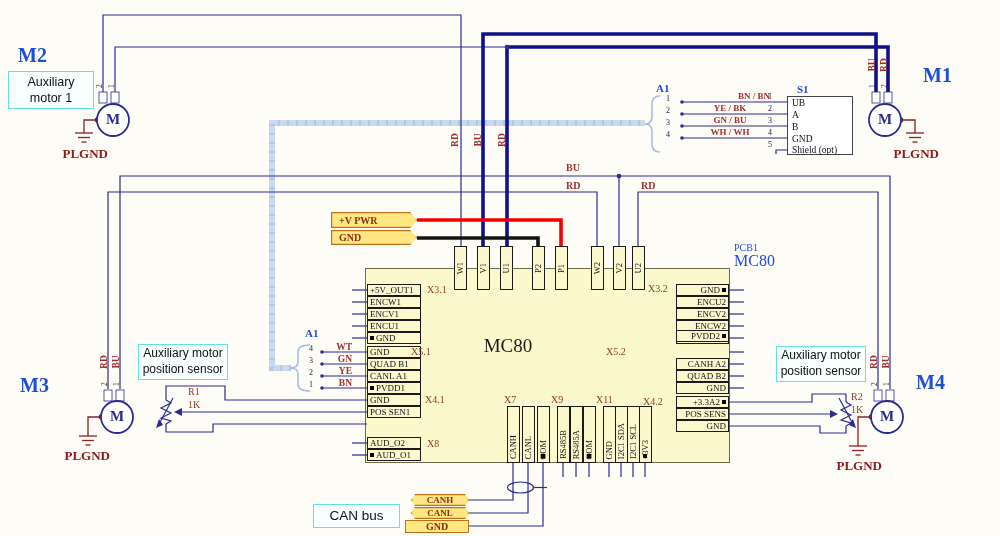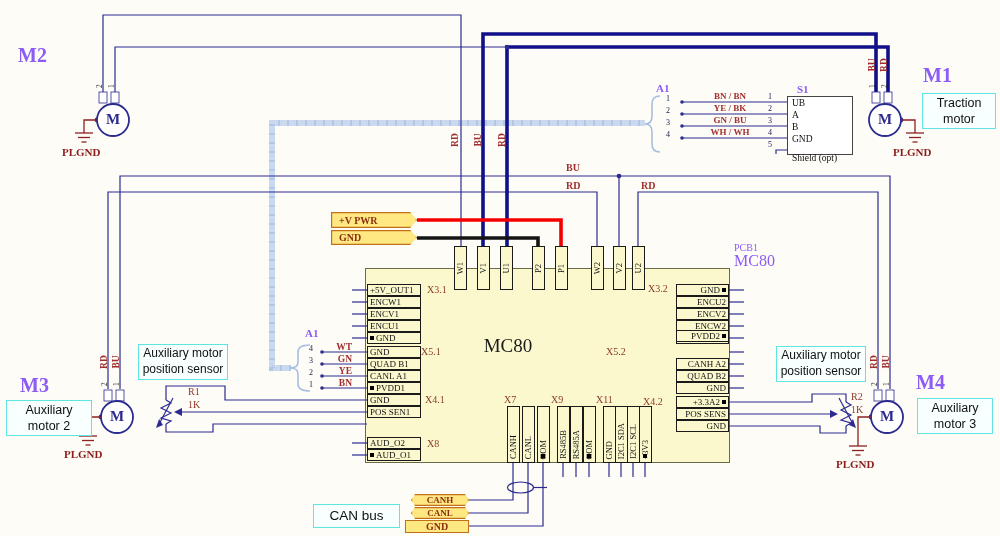--- a/index.html
+++ b/index.html
@@ -14,40 +14,40 @@
   .pinL{left:367px;}
   .pinR{left:676px;width:53px;justify-content:flex-end;}
   .pinV{position:absolute;width:13px;background:#FBF8CE;border:1px solid #1a1a1a;box-sizing:border-box;
         font-size:8.5px;color:#111;display:flex;flex-direction:column;align-items:center;
         justify-content:flex-end;padding-bottom:3px;z-index:6;}
   .pinV.center{justify-content:center;padding-bottom:0;}
   .pinV span{writing-mode:vertical-rl;transform:rotate(180deg);white-space:nowrap;}
   .sq{width:4px;height:4px;background:#000;display:inline-block;flex:0 0 auto;}
   .sqa{position:absolute;width:4px;height:4px;background:#000;z-index:7;}
   .conn{position:absolute;font-size:10px;color:#8C3A2A;z-index:10;white-space:nowrap;}
-  .des{position:absolute;color:#8b5cf6;z-index:10;white-space:nowrap;text-align:center;}
+  .des{position:absolute;color:#1d4ed8;z-index:10;white-space:nowrap;text-align:center;}
   .mdes{font-size:20px;font-weight:600;}
   .sdes{font-size:11px;font-weight:600;}
   .callout{position:absolute;background:#F7FFFF;border:1.5px solid #5FE3E3;color:#101010;
            font-family:"Liberation Sans",sans-serif;font-size:12.5px;line-height:1.3;
            display:flex;align-items:center;justify-content:center;text-align:center;
            box-sizing:border-box;z-index:10;padding:1px 2px;}
   .net{position:absolute;background:#FFE882;border:1px solid #C0701A;color:#8B2E12;font-weight:bold;
        font-size:10px;display:flex;align-items:center;padding-left:8px;box-sizing:border-box;z-index:9;}
   .net.rarrow{clip-path:polygon(0 0,92% 0,100% 50%,92% 100%,0 100%);border:none;
        box-shadow:inset 0 0 0 1.2px #C0701A;}
   .net.both{clip-path:polygon(7% 0,93% 0,100% 50%,93% 100%,7% 100%,0 50%);border:none;
        box-shadow:inset 0 0 0 1.2px #C0701A;font-size:9px;justify-content:center;padding-left:0;}
   .wlbl{position:absolute;font-size:10px;font-weight:bold;color:#A03030;z-index:10;white-space:nowrap;}
   .vw{position:absolute;width:22px;height:10px;font-size:9.5px;font-weight:bold;color:#A03030;
       transform:rotate(-90deg);text-align:center;line-height:10px;z-index:10;}
   .rnum{position:absolute;width:10px;height:8px;font-size:7.5px;color:#222;transform:rotate(-90deg);
       text-align:center;line-height:8px;z-index:10;}
   .num{position:absolute;font-size:8px;color:#1c1c50;z-index:10;}
-  .plgnd{position:absolute;width:46px;text-align:left;font-size:11px;font-weight:bold;color:#8B1A1A;z-index:10;}
+  .plgnd{position:absolute;width:46px;text-align:right;font-size:13px;font-weight:bold;color:#8B1A1A;z-index:10;}
   .mletter{position:absolute;width:24px;text-align:center;font-size:15px;font-weight:bold;color:#2B2B8F;z-index:10;}
   .s1box{position:absolute;left:787px;top:96px;width:66px;height:59px;background:#fff;
          border:1px solid #444;box-sizing:border-box;z-index:6;}
   .s1row{position:absolute;left:4px;font-size:9.5px;color:#111;white-space:nowrap;}
   .mc80{position:absolute;left:468px;top:335px;width:80px;text-align:center;font-size:19px;color:#1a1a1a;z-index:10;}
   .cable-lbl{position:absolute;width:60px;text-align:center;font-size:9px;font-weight:bold;color:#A03030;z-index:10;}
   .wtlbl{position:absolute;width:22px;text-align:right;font-size:9.5px;font-weight:bold;color:#A03030;z-index:10;}
 </style>
 </head>
 <body>
@@ -343,41 +343,39 @@
     </div>
   <div class="pinV" style="left:638.5px;top:406px;height:57px">
       <span>+3V3</span>
     </div>
 
   <div class="sqa" style="left:540.5px;top:454px"></div>
   <div class="sqa" style="left:586.5px;top:454px"></div>
   <div class="sqa" style="left:642.5px;top:454px"></div>
 
   <div class="conn" style="left:427px;top:284px">X3.1</div>
-  <div class="conn" style="left:421px;top:346px">X5.1</div>
+  <div class="conn" style="left:411px;top:346px">X5.1</div>
   <div class="conn" style="left:425px;top:394px">X4.1</div>
   <div class="conn" style="left:427px;top:438px">X8</div>
   <div class="conn" style="left:648px;top:283px">X3.2</div>
   <div class="conn" style="left:606px;top:346px">X5.2</div>
   <div class="conn" style="left:643px;top:396px">X4.2</div>
   <div class="conn" style="left:504px;top:394px">X7</div>
   <div class="conn" style="left:551px;top:394px">X9</div>
   <div class="conn" style="left:596px;top:394px">X11</div>
 
   <div class="mc80">MC80</div>
   <div class="des" style="left:734px;top:242px;font-size:10px">PCB1</div>
   <div class="des" style="left:734px;top:252px;font-size:16px">MC80</div>
 
   <div class="des mdes" style="left:18px;top:44px">M2</div>
+  <div class="callout" style="left:8px;top:71px;width:86px;height:38px">Auxiliary motor 1</div>
   <div class="des mdes" style="left:923px;top:64px">M1</div>
-  <div class="callout" style="left:922px;top:93px;width:74px;height:36px">Traction motor</div>
   <div class="des mdes" style="left:20px;top:374px">M3</div>
-  <div class="callout" style="left:6px;top:400px;width:86px;height:36px">Auxiliary motor 2</div>
   <div class="des mdes" style="left:916px;top:371px">M4</div>
-  <div class="callout" style="left:917px;top:398px;width:76px;height:36px">Auxiliary motor 3</div>
   <div class="callout" style="left:138px;top:344px;width:90px;height:36px;font-size:12px">Auxiliary motor position sensor</div>
   <div class="callout" style="left:776px;top:346px;width:90px;height:36px;font-size:12px">Auxiliary motor position sensor</div>
   <div class="callout" style="left:313px;top:504px;width:87px;height:24px;font-size:13.5px">CAN bus</div>
 
   <div class="mletter" style="left:101px;top:111px">M</div>
   <div class="mletter" style="left:873px;top:111px">M</div>
   <div class="mletter" style="left:105px;top:408px">M</div>
   <div class="mletter" style="left:875px;top:408px">M</div>
 
   <div class="plgnd" style="left:62px;top:146px">PLGND</div>
@@ -425,36 +423,36 @@
   <div class="wtlbl" style="left:330px;top:342px">WT</div>
   <div class="wtlbl" style="left:330px;top:354px">GN</div>
   <div class="wtlbl" style="left:330px;top:366px">YE</div>
   <div class="wtlbl" style="left:330px;top:378px">BN</div>
 
   <div class="des sdes" style="left:656px;top:82px">A1</div>
   <div class="num" style="left:666px;top:94px">1</div>
   <div class="num" style="left:666px;top:106px">2</div>
   <div class="num" style="left:666px;top:118px">3</div>
   <div class="num" style="left:666px;top:130px">4</div>
-  <div class="cable-lbl" style="left:700px;top:91px">BN / BN</div>
+  <div class="cable-lbl" style="left:724px;top:91px">BN / BN</div>
   <div class="cable-lbl" style="left:700px;top:103px">YE / BK</div>
   <div class="cable-lbl" style="left:700px;top:115px">GN / BU</div>
   <div class="cable-lbl" style="left:700px;top:127px">WH / WH</div>
   <div class="num" style="left:768px;top:92px">1</div>
   <div class="num" style="left:768px;top:104px">2</div>
   <div class="num" style="left:768px;top:116px">3</div>
   <div class="num" style="left:768px;top:128px">4</div>
   <div class="num" style="left:768px;top:140px">5</div>
   <div class="des sdes" style="left:797px;top:83px">S1</div>
   <div class="s1box">
     <div class="s1row" style="top:1px">UB</div>
     <div class="s1row" style="top:13px">A</div>
     <div class="s1row" style="top:25px">B</div>
     <div class="s1row" style="top:37px">GND</div>
-    <div class="s1row" style="top:56px">Shield (opt)</div>
+    <div class="s1row" style="top:48px">Shield (opt)</div>
   </div>
 
   <div class="conn" style="left:188px;top:386px">R1</div>
   <div class="conn" style="left:188px;top:399px">1K</div>
   <div class="conn" style="left:851px;top:391px">R2</div>
   <div class="conn" style="left:851px;top:404px">1K</div>
 
 </div>
 
 </body></html>

